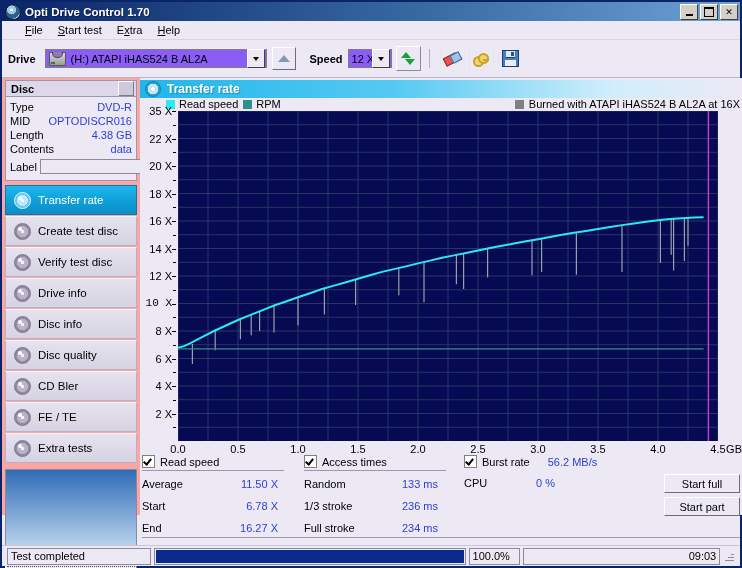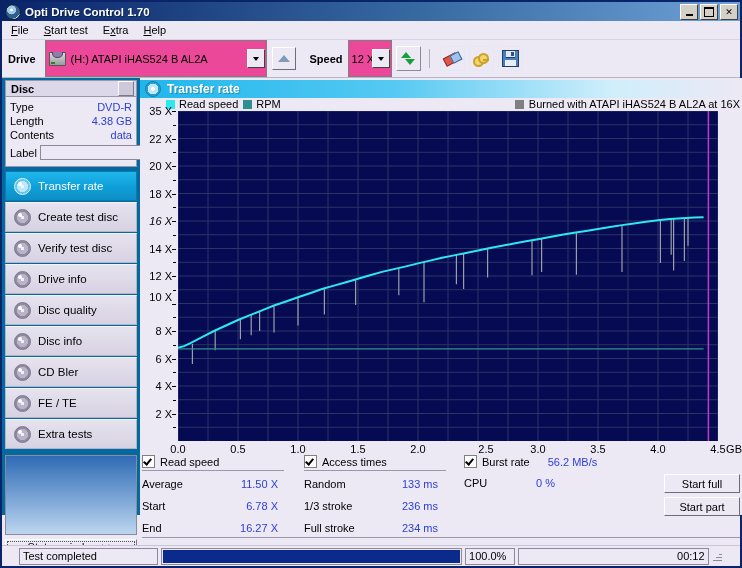--- a/index.html
+++ b/index.html
@@ -42,34 +42,34 @@
     display:flex;align-items:center;justify-content:center;
     font-size:9px;line-height:1;font-family:"Liberation Sans",sans-serif;
     color:#000;
   }
   .tbtn .gl{display:block;}
   .tbtn.min .gl{width:7px;height:2px;background:#000;margin-top:5px;}
   .tbtn.max .gl{width:8px;height:7px;border:1px solid #000;border-top-width:2px;}
   
   .menubar{
     height:18px;background:#ece9f5;
-    display:flex;align-items:center;padding-left:2px;gap:1px;
+    display:flex;align-items:center;padding-left:16px;gap:1px;
     border-bottom:1px solid #d8d4e6;
   }
   .menu-item{padding:2px 7px;font-size:11px;color:#000;cursor:default;}
   .menu-item u{text-decoration:underline;}
   
   .toolbar{
     height:37px;background:#ece9f5;
     display:flex;align-items:center;padding:0 6px;
     border-bottom:1px solid #b9b5c8;
   }
   .tb-label{font-weight:bold;font-size:11px;margin-right:9px;}
   .combo{
-    height:37px;background:#ec4899;border:1px solid #7f7f7f;
+    height:19px;background:#8b5cf6;border:1px solid #7f7f7f;
     display:flex;align-items:center;box-sizing:border-box;
     font-size:11px;
   }
   .combo.drive{width:222px;}
   .combo-txt{flex:1;padding-left:3px;white-space:nowrap;overflow:hidden;display:flex;align-items:center;gap:5px;}
   .drive-ico{
     width:15px;height:12px;flex:0 0 auto;position:relative;
     background:linear-gradient(#dcdcdc,#9a9a9a);
     border:1px solid #555;border-radius:1px;
   }
@@ -111,21 +111,21 @@
   .ic-keys .k{position:absolute;width:7px;height:7px;border:2px solid #c9a227;border-radius:50%;background:#f2d572;}
   .ic-keys .k1{left:0;top:4px;}
   .ic-keys .k2{left:5px;top:1px;}
   .ic-keys .bar{position:absolute;left:10px;top:7px;width:6px;height:2px;background:#c9a227;}
   .ic-save{width:15px;height:15px;background:#4a7ebb;border:1px solid #1e3f68;position:relative;}
   .ic-save .top{position:absolute;left:3px;top:0;width:9px;height:6px;background:#dfe8f4;border-bottom:1px solid #1e3f68;}
   .ic-save .top i{position:absolute;right:1px;top:1px;width:3px;height:4px;background:#35507a;display:block;}
   .ic-save .bot{position:absolute;left:2px;bottom:0;width:11px;height:6px;background:#e8eef7;}
   
   .main{display:flex;height:437px;}
-  .sidebar{width:138px;flex:0 0 auto;background:#0369a1;padding:2px 3px 0 3px;box-sizing:border-box;}
+  .sidebar{width:138px;flex:0 0 auto;background:#fca5a5;padding:2px 3px 0 3px;box-sizing:border-box;}
   .content{flex:1;background:#ece9f5;position:relative;}
   
   .disc-head{
     height:17px;background:#dcd8ea;border:1px solid #9b97ad;
     display:flex;align-items:center;justify-content:space-between;
     padding:0 2px 0 5px;box-sizing:border-box;
   }
   .disc-head-title{font-weight:bold;font-size:11px;}
   .disc-head-sq{width:14px;height:13px;background:#cdc9da;border:1px solid #fff;border-right-color:#7d7a8b;border-bottom-color:#7d7a8b;}
   .disc-body{
@@ -223,21 +223,21 @@
   .act-btns{position:absolute;right:0;top:20px;display:flex;flex-direction:column;gap:4px;}
   .act-btn{
     width:76px;height:19px;background:#ece9f5;
     border:1px solid #fff;border-right-color:#6e6b7a;border-bottom-color:#6e6b7a;
     display:flex;align-items:center;justify-content:center;font-size:11px;box-sizing:border-box;
   }
   .stats-rule{position:absolute;left:0;top:83px;width:598px;height:1px;background:#9b97ad;}
   
   .statusbar{
     position:absolute;left:0;bottom:0;width:100%;height:21px;
-    background:#ece9f5;display:flex;align-items:center;gap:3px;padding:0 17px;
+    background:#ece9f5;display:flex;align-items:center;gap:3px;padding:0 5px;
     box-sizing:border-box;border-top:1px solid #c9c5d6;
   }
   .sb-cell{
     height:17px;border:1px solid #8e8a9c;box-sizing:border-box;
     display:flex;align-items:center;font-size:11px;padding:0 3px;background:#ece9f5;
   }
   .sb-msg{width:146px;}
   .sb-prog{width:316px;padding:1px;position:relative;}
   .sb-bar{height:100%;background:#0a2a8c;}
   .sb-pct{width:52px;}
@@ -331,20 +331,24 @@
       <div class="disc-head">
         <span class="disc-head-title">Disc</span>
         <span class="disc-head-sq"></span>
       </div>
       <div class="disc-body">
         <div class="disc-row">
           <span class="k">Type</span>
           <span class="v">DVD-R</span>
         </div>
         <div class="disc-row">
+          <span class="k">MID</span>
+          <span class="v">OPTODISCR016</span>
+        </div>
+        <div class="disc-row">
           <span class="k">Length</span>
           <span class="v">4.38 GB</span>
         </div>
         <div class="disc-row">
           <span class="k">Contents</span>
           <span class="v">data</span>
         </div>
         <div class="label-row">
           <span class="k">Label</span>
           <input class="label-input" type="text" value="" style="">
@@ -366,25 +370,25 @@
         <div class="nav-item">
           <span class="nav-ico"></span>
           <span>Verify test disc</span>
         </div>
         <div class="nav-item">
           <span class="nav-ico"></span>
           <span>Drive info</span>
         </div>
         <div class="nav-item">
           <span class="nav-ico"></span>
+          <span>Disc info</span>
+        </div>
+        <div class="nav-item">
+          <span class="nav-ico"></span>
           <span>Disc quality</span>
-        </div>
-        <div class="nav-item">
-          <span class="nav-ico"></span>
-          <span>Disc info</span>
         </div>
         <div class="nav-item">
           <span class="nav-ico"></span>
           <span>CD Bler</span>
         </div>
         <div class="nav-item">
           <span class="nav-ico"></span>
           <span>FE / TE</span>
         </div>
         <div class="nav-item">
@@ -422,27 +426,27 @@
 
         <div class="ylabels" id="yaxis">
             <div class="ylab" style="top: 302.5px;">2 X</div>
             <div class="ytick" style="top: 302.5px;"></div>
             <div class="ylab" style="top: 275px;">4 X</div>
             <div class="ytick" style="top: 275px;"></div>
             <div class="ylab" style="top: 247.5px;">6 X</div>
             <div class="ytick" style="top: 247.5px;"></div>
             <div class="ylab" style="top: 220px;">8 X</div>
             <div class="ytick" style="top: 220px;"></div>
-            <div class="ylab" style="top: 186px;">10 X</div>
+            <div class="ylab" style="top: 192px; font-family: Liberation Mono, monospace;">10 X</div>
             <div class="ytick" style="top: 192.5px;"></div>
             <div class="ylab" style="top: 165px;">12 X</div>
             <div class="ytick" style="top: 165px;"></div>
             <div class="ylab" style="top: 137.5px;">14 X</div>
             <div class="ytick" style="top: 137.5px;"></div>
-            <div class="ylab" style="top: 110px; font-style: italic;">16 X</div>
+            <div class="ylab" style="top: 110px;">16 X</div>
             <div class="ytick" style="top: 110px;"></div>
             <div class="ylab" style="top: 82.5px;">18 X</div>
             <div class="ytick" style="top: 82.5px;"></div>
             <div class="ylab" style="top: 55px;">20 X</div>
             <div class="ytick" style="top: 55px;"></div>
             <div class="ylab" style="top: 27.5px;">22 X</div>
             <div class="ytick" style="top: 27.5px;"></div>
             <div class="ylab" style="top: 0px;">35 X</div>
             <div class="ytick" style="top: 0px;"></div>
             <div class="ytick" style="top: 316.25px; width: 3px;"></div>
@@ -530,21 +534,21 @@
               <polyline points="0.00,237.88 60.00,237.88 120.00,237.88 180.00,237.88 240.00,237.88 300.00,237.88 360.00,237.88 420.00,237.88 480.00,237.88 525.60,237.88" fill="none" stroke="#2f8f8f" stroke-width="1.4"></polyline>
               <line x1="530.4" y1="0" x2="530.4" y2="330" stroke="#c03cc0" stroke-width="1.5"></line>
             </svg>
         </div>
         <div class="xlabels" id="xaxis">
             <div class="xlab" style="left: 36px;">0.0</div>
             <div class="xlab" style="left: 96px;">0.5</div>
             <div class="xlab" style="left: 156px;">1.0</div>
             <div class="xlab" style="left: 216px;">1.5</div>
             <div class="xlab" style="left: 276px;">2.0</div>
-            <div class="xlab" style="left: 336px; margin-left: 8px;">2.5</div>
+            <div class="xlab" style="left: 336px;">2.5</div>
             <div class="xlab" style="left: 396px;">3.0</div>
             <div class="xlab" style="left: 456px;">3.5</div>
             <div class="xlab" style="left: 516px;">4.0</div>
             <div class="xlab" style="left: 576px;">4.5</div>
           </div>
         <div class="xunit">GB</div>
       </div>
 
       <div class="stats">
         <div class="stat-cols">
@@ -609,21 +613,21 @@
 
     </div>
   </div>
 
   <div class="statusbar">
     <div class="sb-cell sb-msg">Test completed</div>
     <div class="sb-cell sb-prog">
       <div class="sb-bar" id="sbbar" style="width: 100%;"></div>
     </div>
     <div class="sb-cell sb-pct">100.0%</div>
-    <div class="sb-cell sb-time">00:12</div>
+    <div class="sb-cell sb-time">09:03</div>
     <div class="grip">
         <i></i>
         <i></i>
         <i></i>
       </div>
   </div>
 
 </div>
 
 </body></html>

